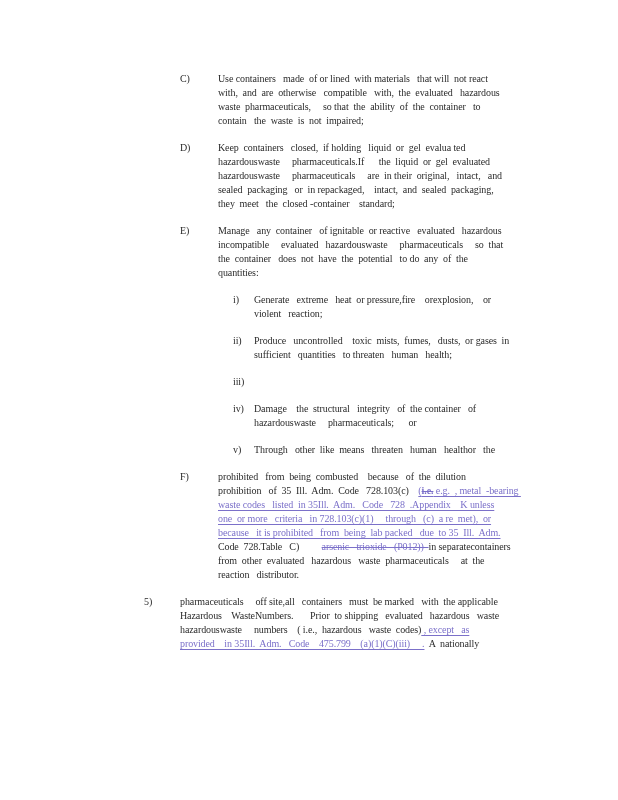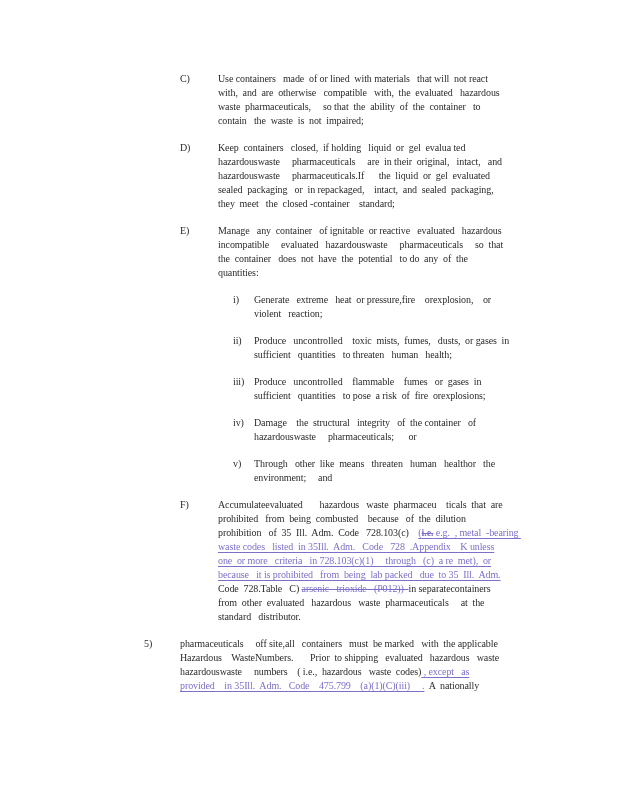--- a/index.html
+++ b/index.html
@@ -49,20 +49,21 @@
   .run-i{
     color:var(--chg);
     text-decoration:underline;
     text-decoration-thickness:1px;
     text-underline-offset:2px;
   }
   .run-d{
     color:var(--chg);
     text-decoration:line-through;
     text-decoration-thickness:1px;
+    margin-left:20px;
   }
   .run-x{
     color:var(--chg);
     text-decoration:underline line-through;
     text-decoration-thickness:1px;
     text-underline-offset:2px;
     font-weight:bold;
   }
 </style>
 </head>
@@ -75,22 +76,22 @@
         <div class="line"><span class="run-n">Use containers   made  of or lined  with materials   that will  not react</span></div>
         <div class="line"><span class="run-n">with,  and  are  otherwise   compatible   with,  the  evaluated   hazardous</span></div>
         <div class="line"><span class="run-n">waste  pharmaceuticals,     so that  the  ability  of  the  container   to</span></div>
         <div class="line"><span class="run-n">contain   the  waste  is  not  impaired;</span></div>
       </div>
     </div>
     <div class="item lvl2">
       <span class="label">D)</span>
       <div class="body">
         <div class="line"><span class="run-n">Keep  containers   closed,  if holding   liquid  or  gel  evalua ted</span></div>
+        <div class="line"><span class="run-n">hazardouswaste     pharmaceuticals.If      the  liquid  or  gel  evaluated</span></div>
         <div class="line"><span class="run-n">hazardouswaste     pharmaceuticals     are  in their  original,   intact,   and</span></div>
-        <div class="line"><span class="run-n">hazardouswaste     pharmaceuticals.If      the  liquid  or  gel  evaluated</span></div>
         <div class="line"><span class="run-n">sealed  packaging   or  in repackaged,    intact,  and  sealed  packaging,</span></div>
         <div class="line"><span class="run-n">they  meet   the  closed -container    standard;</span></div>
       </div>
     </div>
     <div class="item lvl2">
       <span class="label">E)</span>
       <div class="body">
         <div class="line"><span class="run-n">Manage   any  container   of ignitable  or reactive   evaluated   hazardous</span></div>
         <div class="line"><span class="run-n">incompatible     evaluated   hazardouswaste     pharmaceuticals     so  that</span></div>
         <div class="line"><span class="run-n">the  container   does  not  have  the  potential   to do  any  of  the</span></div>
@@ -106,51 +107,45 @@
     </div>
     <div class="item lvl3">
       <span class="label">ii)</span>
       <div class="body">
         <div class="line"><span class="run-n">Produce   uncontrolled    toxic  mists,  fumes,   dusts,  or gases  in</span></div>
         <div class="line"><span class="run-n">sufficient   quantities   to threaten   human   health;</span></div>
       </div>
     </div>
     <div class="item lvl3">
       <span class="label">iii)</span>
-      <div class="body">
-        <div class="line"><span class="run-n">Produce   uncontrolled    flammable    fumes   or  gases  in</span></div>
-        <div class="line"><span class="run-n">sufficient   quantities   to pose  a risk  of  fire  orexplosions;</span></div>
-      </div>
     </div>
     <div class="item lvl3">
       <span class="label">iv)</span>
       <div class="body">
         <div class="line"><span class="run-n">Damage    the  structural   integrity   of  the container   of</span></div>
         <div class="line"><span class="run-n">hazardouswaste     pharmaceuticals;      or</span></div>
       </div>
     </div>
     <div class="item lvl3">
       <span class="label">v)</span>
       <div class="body">
         <div class="line"><span class="run-n">Through   other  like  means   threaten   human   healthor   the</span></div>
-        <div class="line"><span class="run-n">environment;     and</span></div>
       </div>
     </div>
     <div class="item lvl2">
       <span class="label">F)</span>
       <div class="body">
-        <div class="line"><span class="run-n">Accumulateevaluated       hazardous   waste  pharmaceu    ticals  that  are</span></div>
         <div class="line"><span class="run-n">prohibited   from  being  combusted    because   of  the  dilution</span></div>
         <div class="line"><span class="run-n">prohibition   of  35  Ill.  Adm.  Code   728.103(c)    </span><span class="run-i">(</span><span class="run-x">i.e.</span><span class="run-i"> e.g.  , metal  -bearing </span></div>
         <div class="line"><span class="run-i">waste codes   listed  in 35Ill.  Adm.   Code   728  .Appendix    K unless</span></div>
         <div class="line"><span class="run-i">one  or more   criteria   in 728.103(c)(1)     through   (c)  a re  met),  or</span></div>
         <div class="line"><span class="run-i">because   it is prohibited   from  being  lab packed   due  to 35  Ill.  Adm.</span></div>
         <div class="line"><span class="run-n">Code  728.Table   C) </span><span class="run-d">arsenic   trioxide   (P012))  </span><span class="run-n">in separatecontainers</span></div>
         <div class="line"><span class="run-n">from  other  evaluated   hazardous   waste  pharmaceuticals     at  the</span></div>
-        <div class="line"><span class="run-n">standard   distributor.</span></div>
+        <div class="line"><span class="run-n">reaction   distributor.</span></div>
       </div>
     </div>
     <div class="item lvl1">
       <span class="label">5)</span>
       <div class="body">
         <div class="line"><span class="run-n">pharmaceuticals     off site,all   containers   must  be marked   with  the applicable</span></div>
         <div class="line"><span class="run-n">Hazardous    WasteNumbers.       Prior  to shipping   evaluated   hazardous   waste</span></div>
         <div class="line"><span class="run-n">hazardouswaste     numbers    ( i.e.,  hazardous   waste  codes)</span><span class="run-i"> , except   as</span></div>
         <div class="line"><span class="run-i">provided    in 35Ill.  Adm.   Code    475.799    (a)(1)(C)(iii)     .</span><span class="run-n">  A  nationally</span></div>
       </div>

